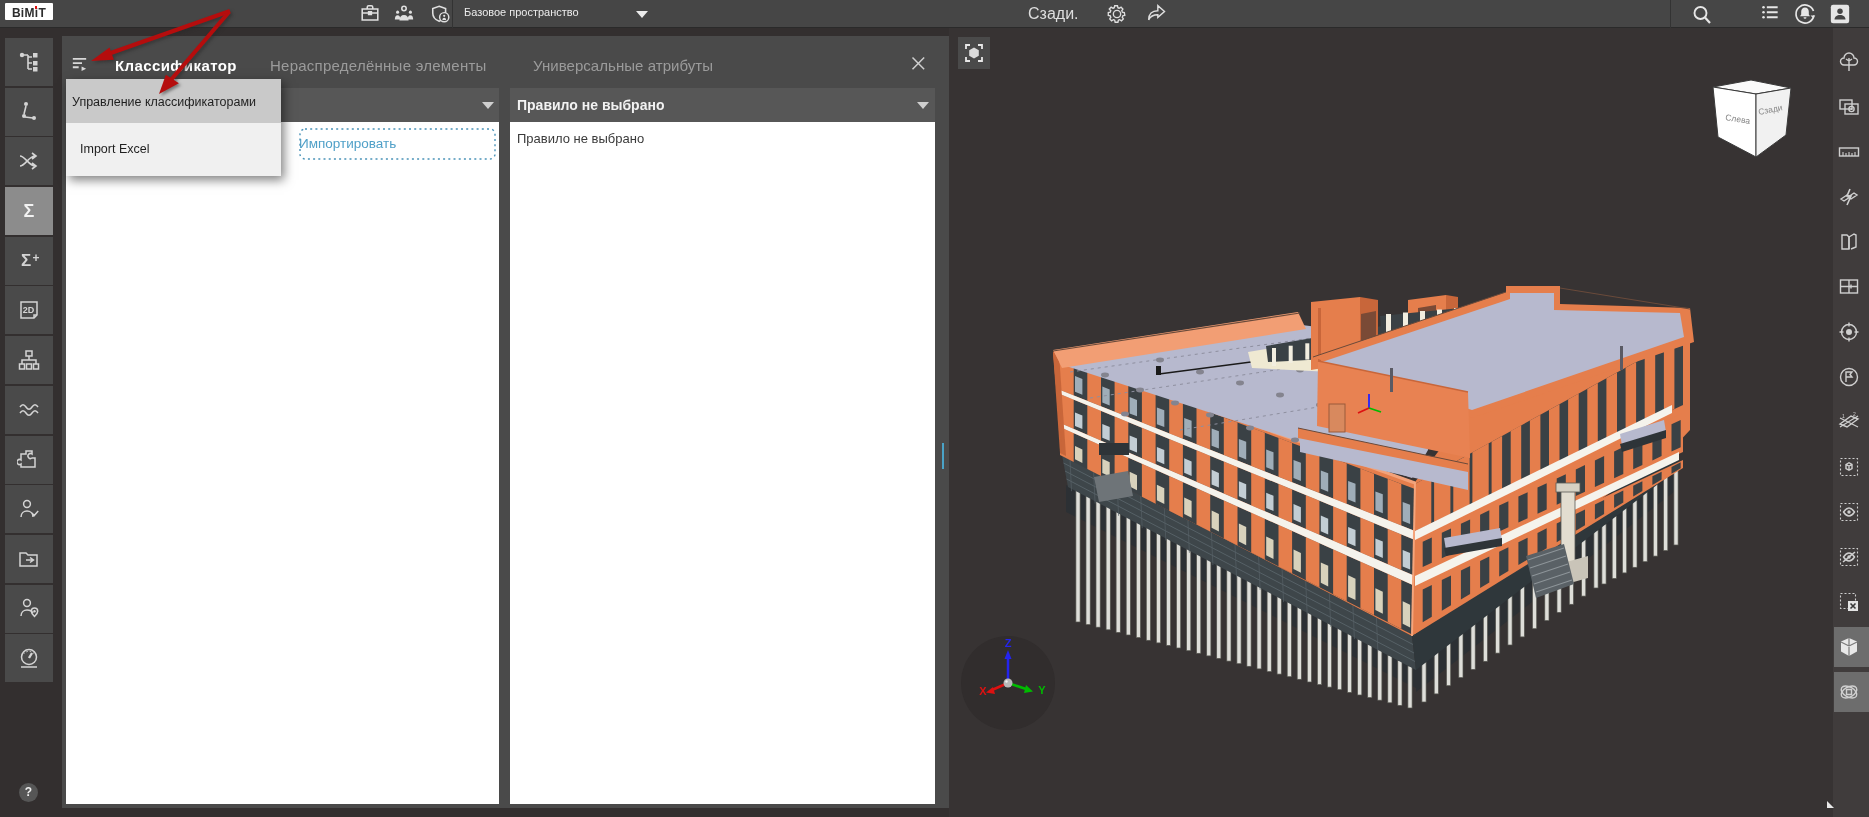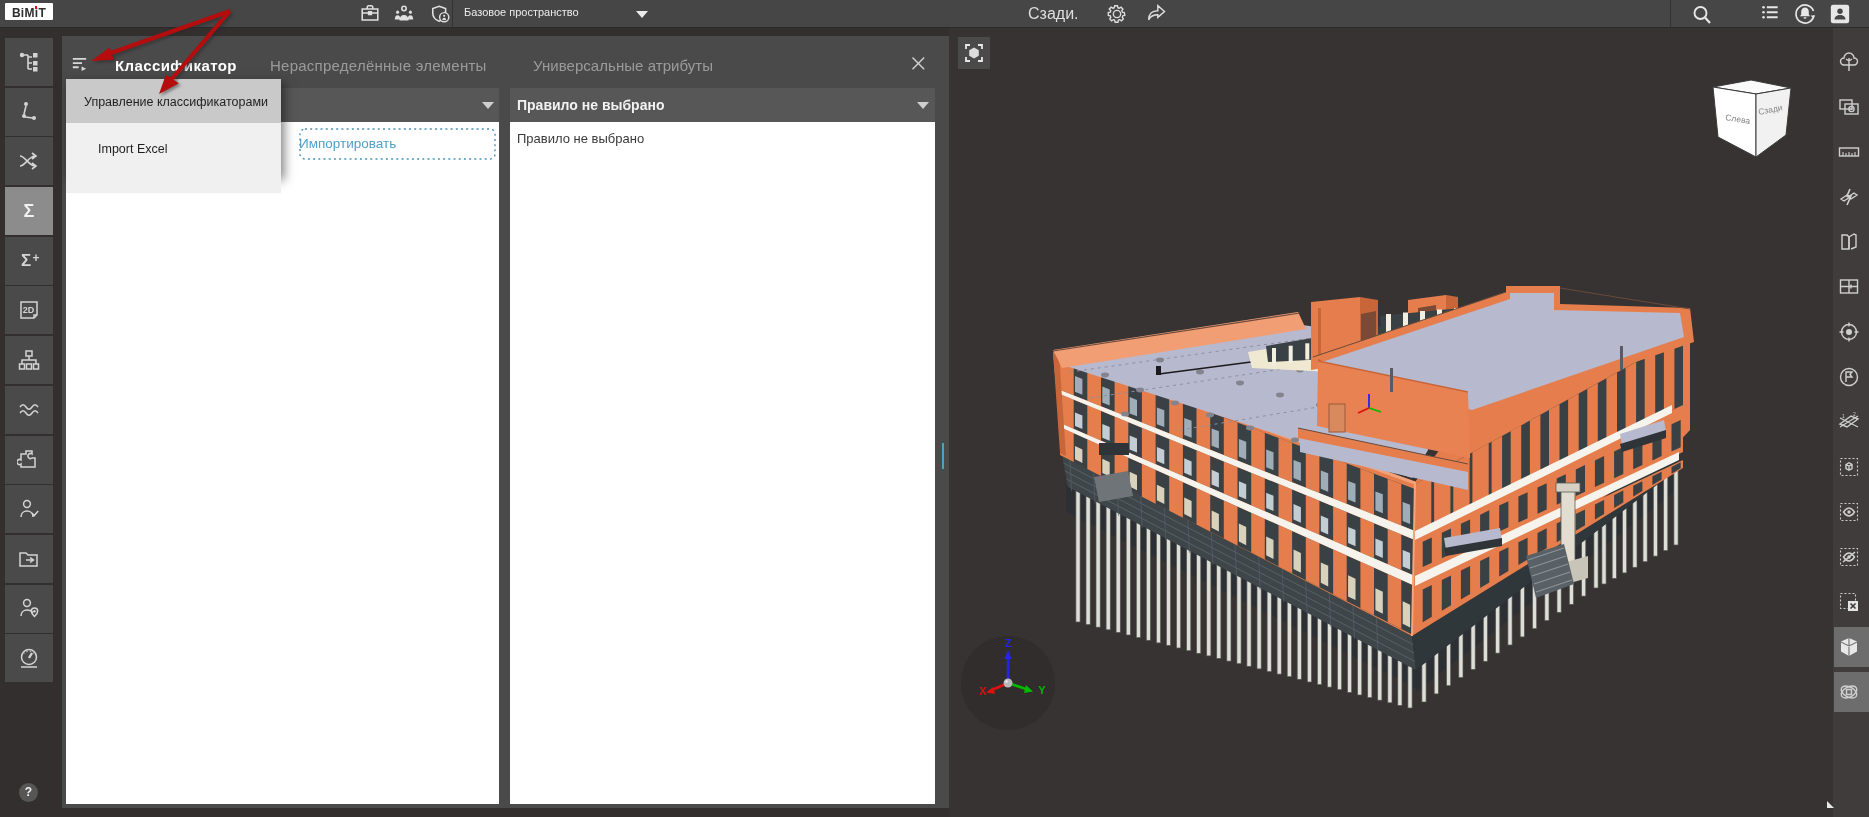--- a/index.html
+++ b/index.html
@@ -572,22 +572,22 @@
 <svg style="position:absolute;left:1837px;top:680px" width="24" height="24" viewBox="0 0 24 24">
     <ellipse cx="12" cy="12" rx="8.5" ry="5" transform="rotate(-30 12 12)" fill="none" stroke="#cfcfcf" stroke-width="1.4"></ellipse>
     <ellipse cx="12" cy="12" rx="8.5" ry="5" transform="rotate(30 12 12)" fill="none" stroke="#cfcfcf" stroke-width="1.4"></ellipse>
     <path d="M9.5 9.5h5v5h-5z" fill="none" stroke="#cfcfcf" stroke-width="1.4"></path>
   </svg>
 <svg class="abs" style="left:1827px;top:798px" width="10" height="10">
     <polygon points="0,10 0,3 7,10" fill="#e8e8e8"></polygon>
   </svg>
 
 <div class="abs" style="left:66px;top:79px;width:215px;height:97px;box-shadow:3px 4px 10px rgba(0,0,0,0.5)">
-  <div style="width:215px;height:44px;background:#c9c9c9;font-size:12.5px;color:#1f1f1f;line-height:46px;padding-left:18px;white-space:nowrap">Управление классификаторами</div>
-  <div style="width:215px;height:70px;background:#f0f0f0;font-size:12.5px;color:#1f1f1f;line-height:53px;padding-left:32px;white-space:nowrap">Import Excel</div>
+  <div style="width:215px;height:44px;background:#c9c9c9;font-size:12.5px;color:#1f1f1f;line-height:46px;padding-left:6px;white-space:nowrap">Управление классификаторами</div>
+  <div style="width:215px;height:53px;background:#f0f0f0;font-size:12.5px;color:#1f1f1f;line-height:53px;padding-left:14px;white-space:nowrap">Import Excel</div>
 </div>
 
 <svg class="abs" style="left:0;top:0" width="400" height="200" viewBox="0 0 400 200">
 <g style="filter:drop-shadow(2px 2px 1.5px rgba(40,40,40,0.5))">
 <line x1="230" y1="11" x2="108" y2="54" stroke="#b50d0d" stroke-width="4.2"></line>
 <polygon points="91,61 109.5,47.5 113.9,59.7" fill="#b50d0d"></polygon>
 <line x1="229" y1="12" x2="170" y2="81" stroke="#b50d0d" stroke-width="4.2"></line>
 <polygon points="159,94 165.9,74.7 178.9,83.2" fill="#b50d0d"></polygon>
 </g>
 </svg>

